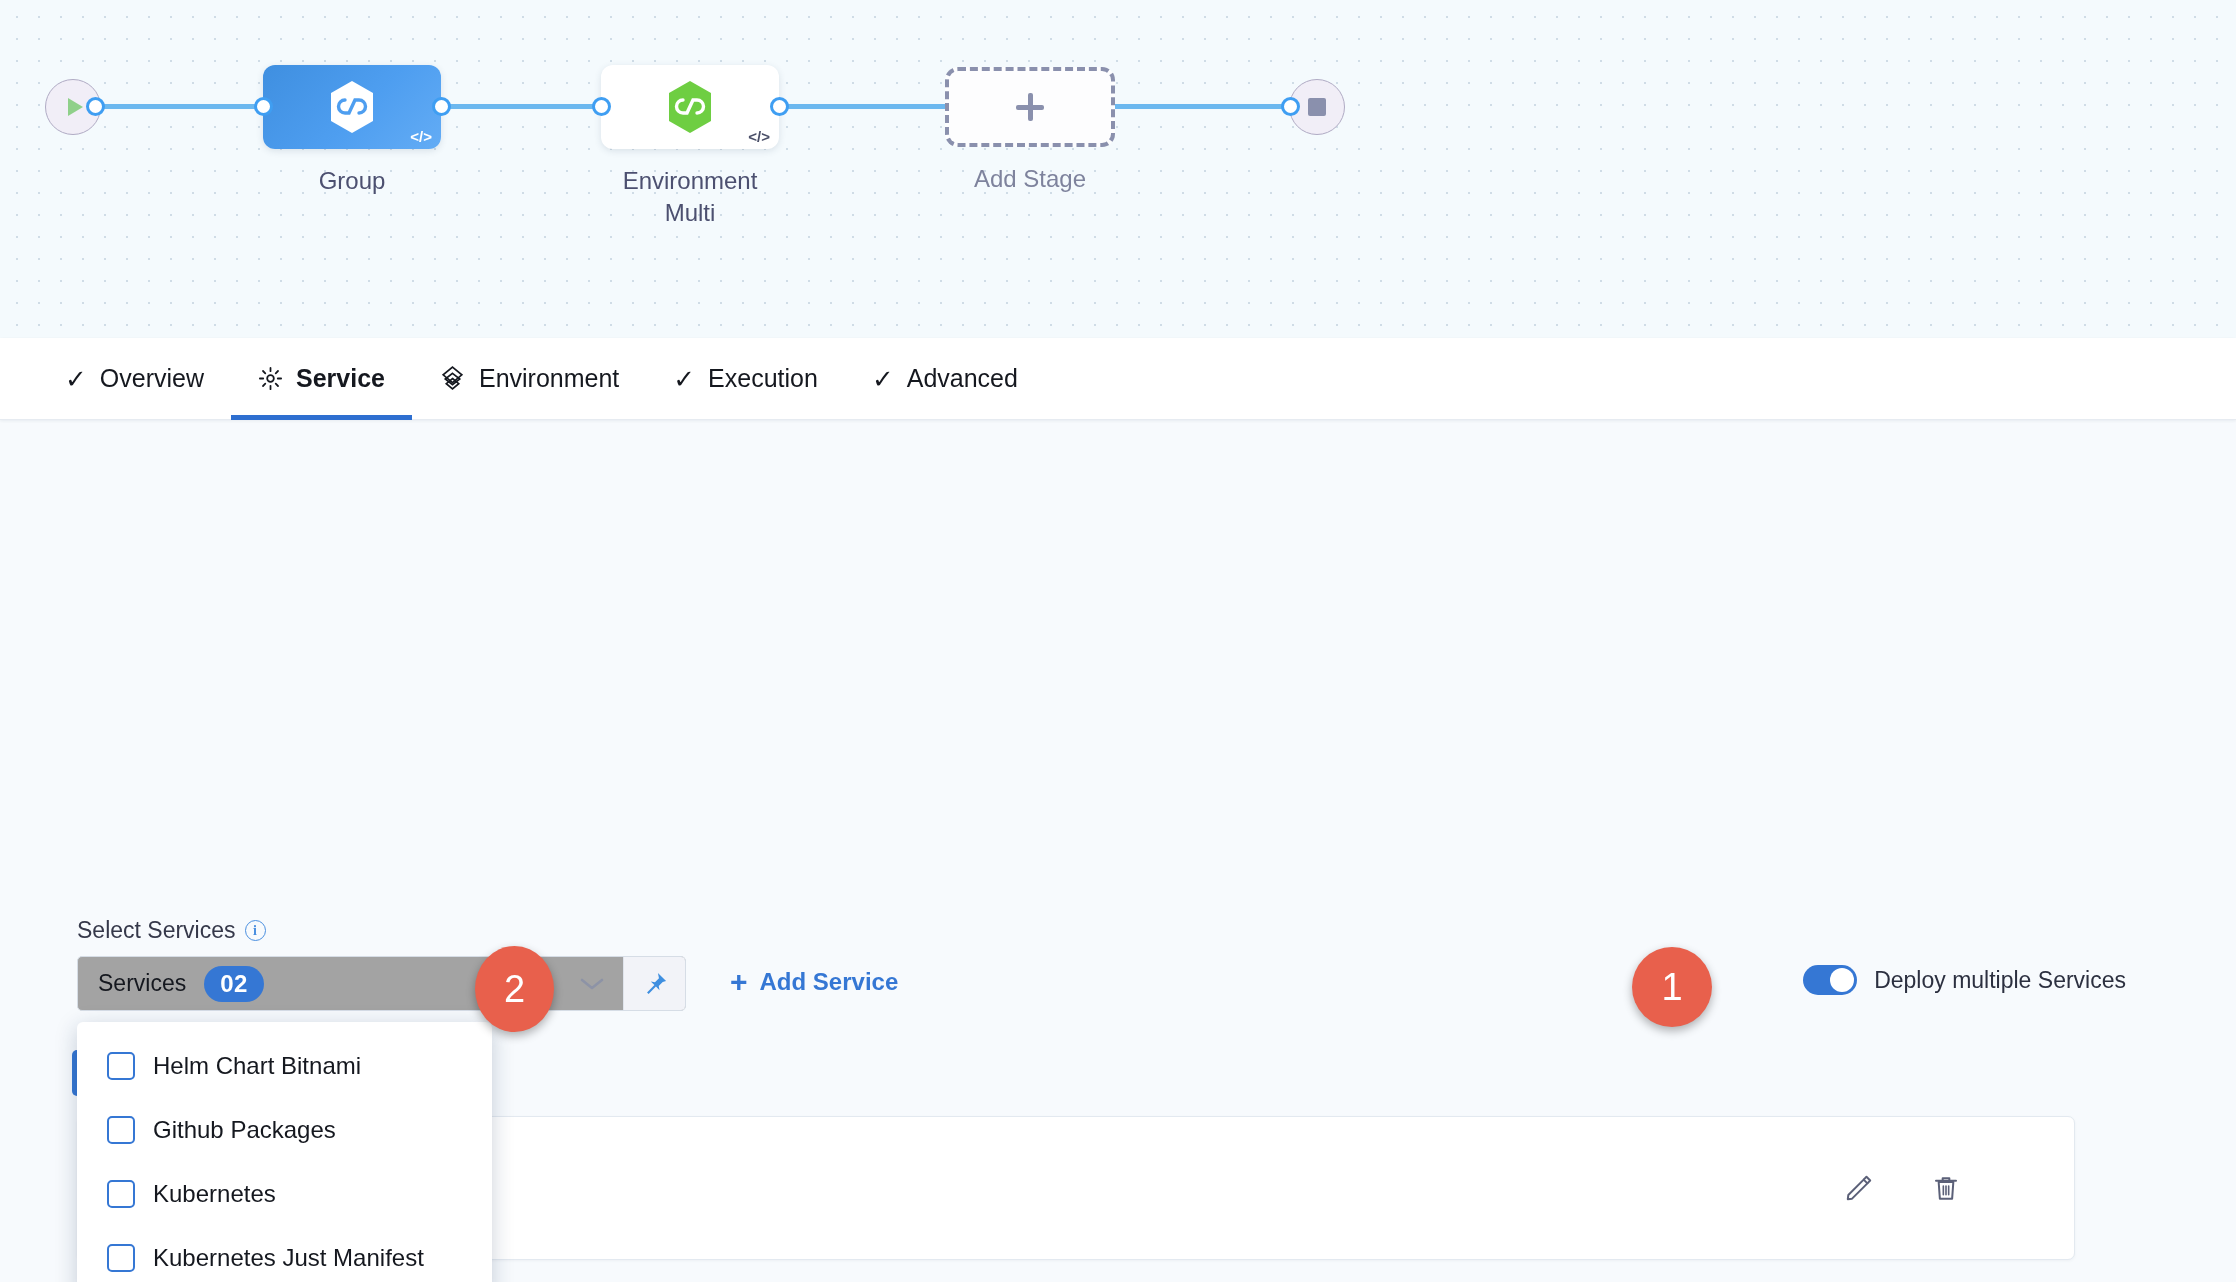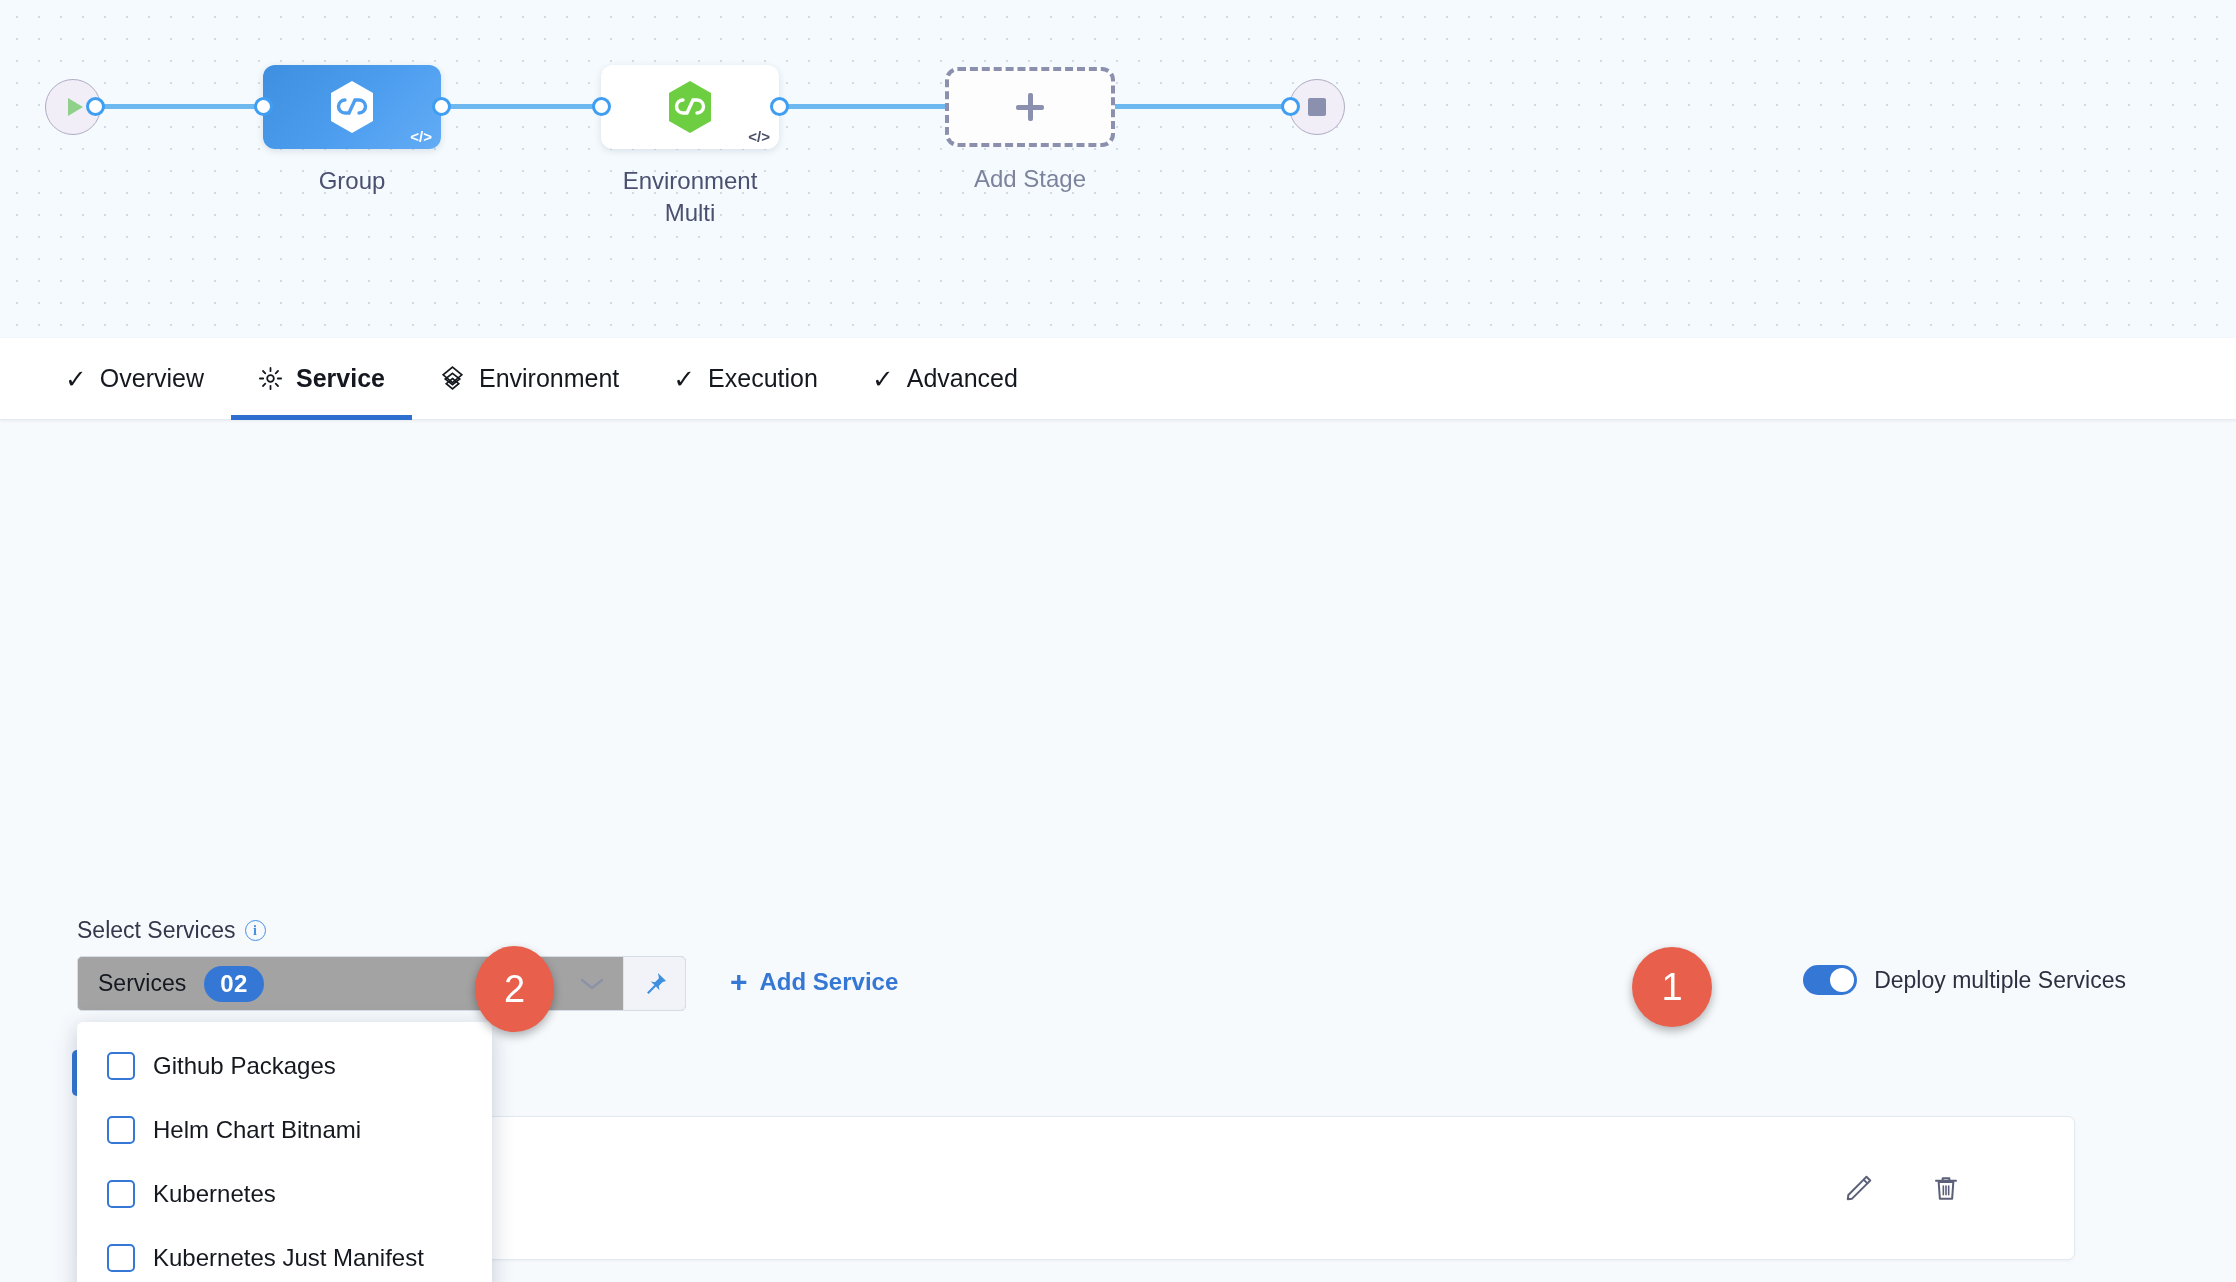--- a/index.html
+++ b/index.html
@@ -425,25 +425,25 @@
           <path d="M6.5 7.5 H17.5 L16.6 20 H7.4 Z" fill="none" stroke="#5b6078" stroke-width="1.5" stroke-linejoin="round"></path>
           <path d="M10 10.5 V17 M12 10.5 V17 M14 10.5 V17" stroke="#5b6078" stroke-width="1.2" stroke-linecap="round"></path>
         </svg>
       </span>
     </div>
   </div>
 
   <div class="dropdown">
     <div class="dd-item">
       <span class="cbox"></span>
-      <span>Github Packages</span>
+      <span>Helm Chart Bitnami</span>
     </div>
     <div class="dd-item">
       <span class="cbox"></span>
-      <span>Helm Chart Bitnami</span>
+      <span>Github Packages</span>
     </div>
     <div class="dd-item">
       <span class="cbox"></span>
       <span>Kubernetes</span>
     </div>
     <div class="dd-item">
       <span class="cbox"></span>
       <span>Kubernetes Just Manifest</span>
     </div>
 

